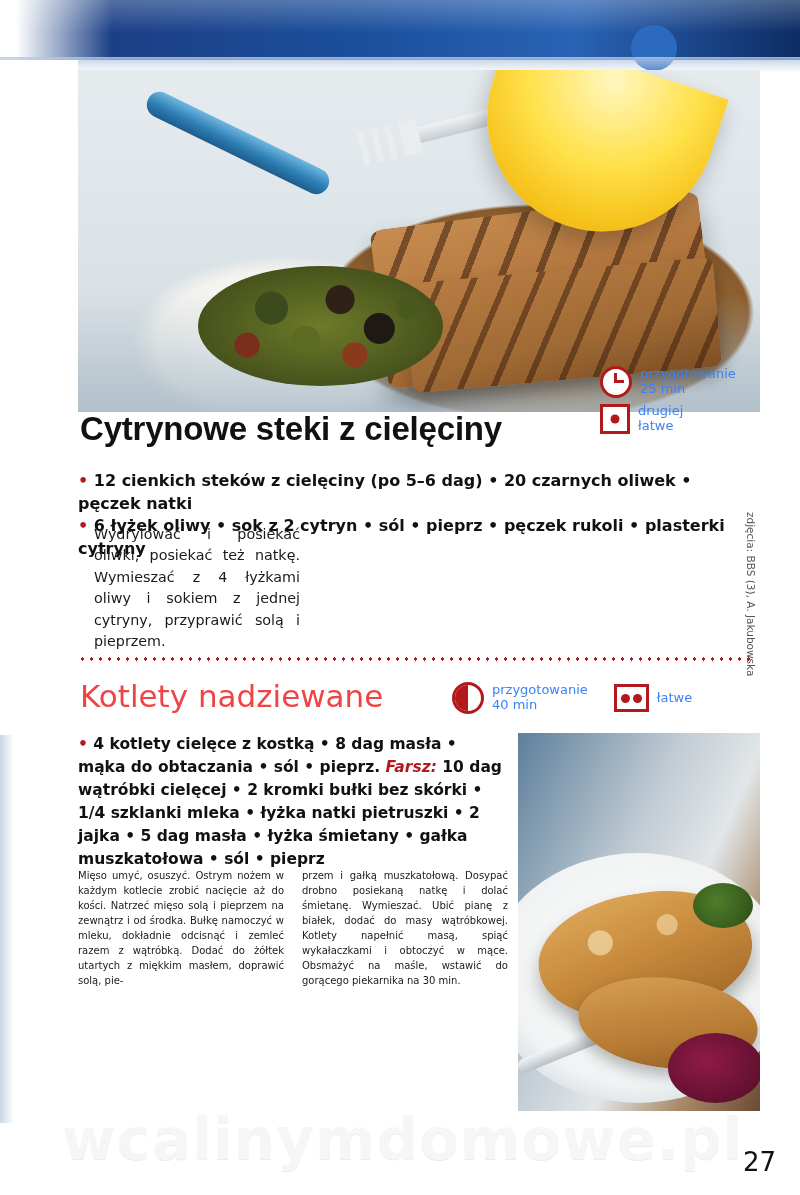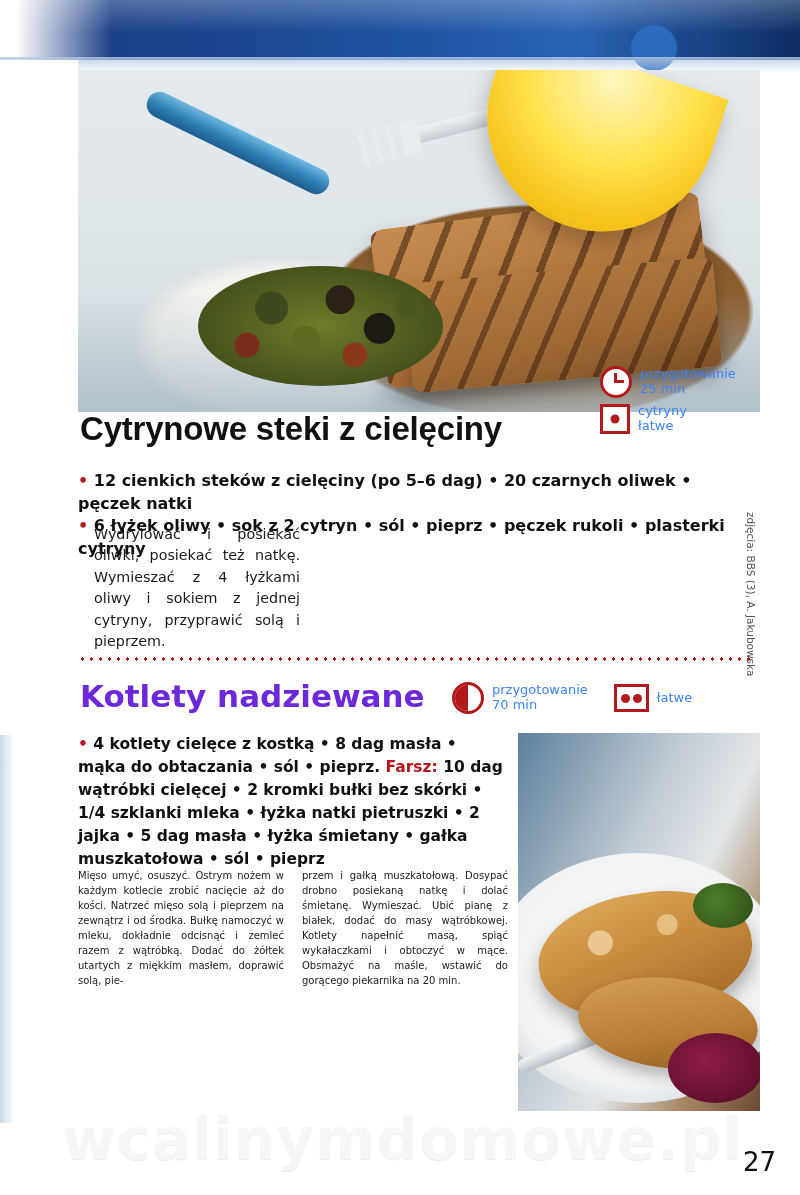--- a/index.html
+++ b/index.html
@@ -146,27 +146,27 @@
   }
   .dots-sep{
     position:absolute;left:78px;top:657px;width:672px;height:4px;
     background-image:radial-gradient(circle, #b3191c 1.6px, rgba(0,0,0,0) 1.7px);
     background-size:9px 4px;background-repeat:repeat-x;
   }
 
   
   .r2-title{
     position:absolute;left:80px;top:678px;
-    font-size:31px;font-weight:bold;color:#6d28d9;
+    font-size:31px;font-weight:normal;color:#ef4444;
   }
   .r2-ing{
     position:absolute;left:78px;top:733px;width:430px;
     font-size:15.5px;font-weight:bold;line-height:1.48;color:#111;
   }
-  .farsz{color:#b3191c;}
+  .farsz{color:#b3191c;font-style:italic;}
   .r2-cols{
     position:absolute;left:78px;top:868px;width:430px;
     display:flex;gap:18px;
   }
   .col2{width:206px;font-size:10px;line-height:1.5;text-align:justify;}
 
   .pie{
     width:26px;height:26px;border-radius:50%;border:3px solid #b3191c;background:#fff;position:relative;flex:none;
     overflow:hidden;
   }
@@ -261,21 +261,21 @@
   <div class="badge-row">
     <div class="clock"></div>
     <div class="badge-label">
       <span>przygotowanie</span><br>
       <span>25 min</span>
     </div>
   </div>
   <div class="badge-row">
     <div class="sq"></div>
     <div class="badge-label">
-      <span>cytryny</span><br>
+      <span>drugiej</span><br>
       <span>łatwe</span>
     </div>
   </div>
 </div>
 
 <div class="r1-ing">
   <span class="dot">• </span><span>12 cienkich steków z cielęciny (po 5–6 dag) • 20 czarnych oliwek • pęczek natki</span><br>
   <span class="dot">• </span><span>6 łyżek oliwy • sok z 2 cytryn • sól • pieprz • pęczek rukoli • plasterki cytryny</span>
 </div>
 
@@ -287,39 +287,39 @@
 
 <div class="dots-sep"></div>
 
 <div class="r2-title">Kotlety nadziewane</div>
 
 <div class="badge-group" style="left:452px;top:682px;display:flex;gap:26px;">
   <div class="badge-row">
     <div class="pie"></div>
     <div class="badge-label">
       <span>przygotowanie</span><br>
-      <span>70 min</span>
+      <span>40 min</span>
     </div>
   </div>
   <div class="badge-row">
     <div class="twodots">
         <i></i>
         <i></i>
       </div>
     <div class="badge-label">łatwe</div>
   </div>
 </div>
 
 <div class="r2-ing">
   <span class="dot">• </span><span>4 kotlety cielęce z kostką • 8 dag masła • mąka do obtaczania • sól • pieprz. </span><span class="farsz">Farsz:</span><span> 10 dag wątróbki cielęcej • 2 kromki bułki bez skórki • 1/4 szklanki mleka • łyżka natki pietruszki • 2 jajka • 5 dag masła • łyżka śmietany • gałka muszkatołowa • sól • pieprz</span>
 </div>
 
 <div class="r2-cols">
   <div class="col2">Mięso umyć, osuszyć. Ostrym nożem w każdym kotlecie zrobić nacięcie aż do kości. Natrzeć mięso solą i pieprzem na zewnątrz i od środka. Bułkę namoczyć w mleku, dokładnie odcisnąć i zemleć razem z wątróbką. Dodać do żółtek utartych z miękkim masłem, doprawić solą, pie-</div>
-  <div class="col2">przem i gałką muszkatołową. Dosypać drobno posiekaną natkę i dolać śmietanę. Wymieszać. Ubić pianę z białek, dodać do masy wątróbkowej. Kotlety napełnić masą, spiąć wykałaczkami i obtoczyć w mące. Obsmażyć na maśle, wstawić do gorącego piekarnika na 20 min.</div>
+  <div class="col2">przem i gałką muszkatołową. Dosypać drobno posiekaną natkę i dolać śmietanę. Wymieszać. Ubić pianę z białek, dodać do masy wątróbkowej. Kotlety napełnić masą, spiąć wykałaczkami i obtoczyć w mące. Obsmażyć na maśle, wstawić do gorącego piekarnika na 30 min.</div>
 </div>
 
 <div class="photo2">
   <div class="bg"></div>
   <div class="plate"></div>
   <div class="fork2"></div>
   <div class="cutlet"></div>
   <div class="cutlet2"></div>
   <div class="herb"></div>
   <div class="beet"></div>

